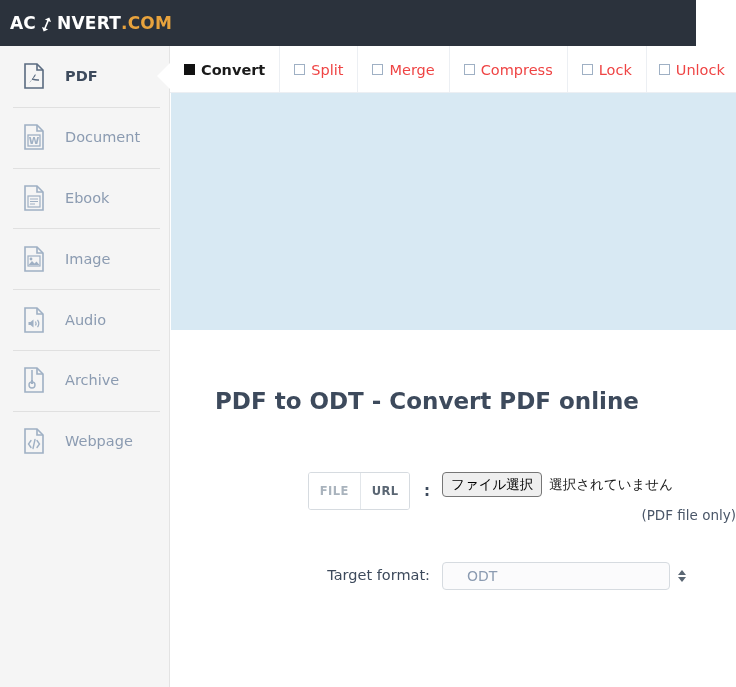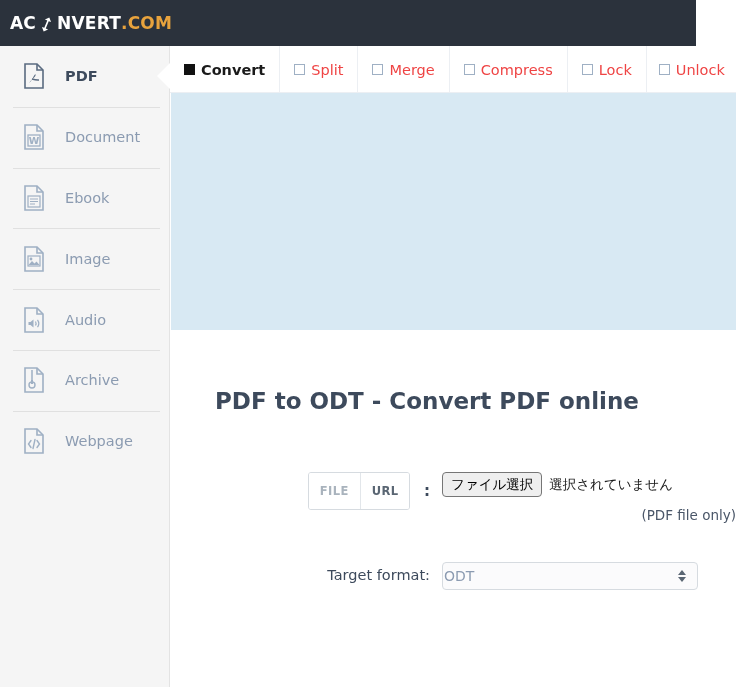--- a/index.html
+++ b/index.html
@@ -205,26 +205,26 @@
     color: #4a5668;
     text-align: right;
   }
 
   
   .select-wrap {
     position: relative;
     width: 256px; height: 28px;
   }
   .select-box {
-    width: 256px; height: 28px;
+    width: 228px; height: 28px;
     border: 1px solid #d6dbe0;
     border-radius: 4px;
     background: #fbfbfc;
     display: flex; align-items: center;
-    padding-left: 1px;
+    padding-left: 24px;
     font-size: 14px;
     color: #8b9bb1;
   }
   .select-arrows {
     position: absolute;
     right: 12px; top: 50%;
     transform: translateY(-50%);
     display: flex; flex-direction: column;
     align-items: center; justify-content: center;
     gap: 2px;

